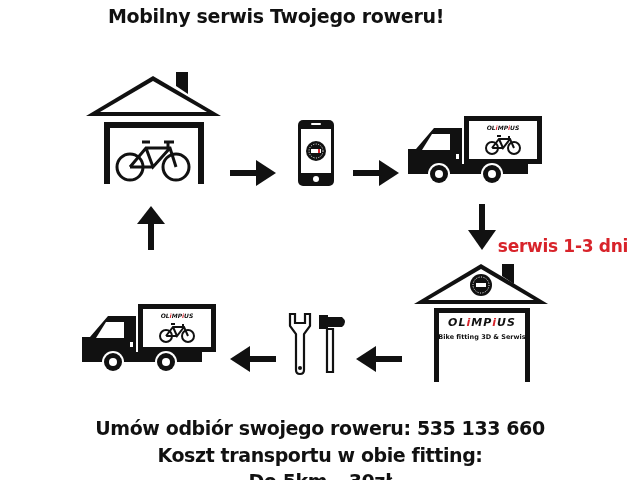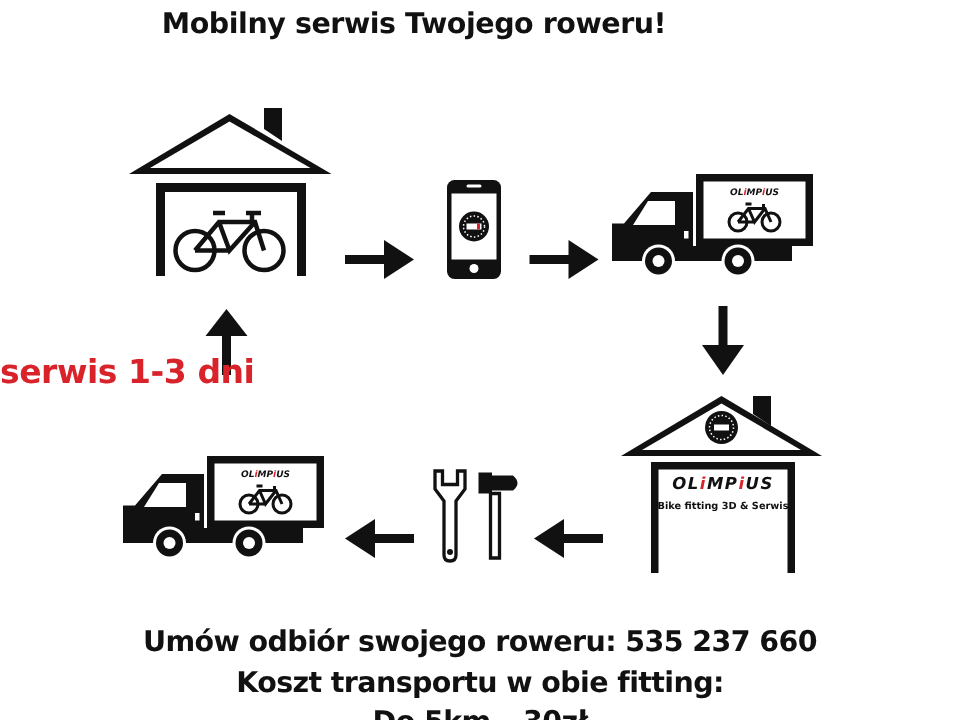--- a/index.html
+++ b/index.html
@@ -9,23 +9,23 @@
       font-family: "DejaVu Sans", sans-serif;
       color: #111;
     }
     .abs { position: absolute; }
     .title {
       left: 0; top: 5px; width: 552px; text-align: center;
       font-family: "DejaVu Sans", sans-serif; font-weight: bold;
       font-size: 19px; letter-spacing: -0.3px; color: #111;
     }
     .red-label {
-      left: 0; top: 236px; width: 628px; text-align: left;
+      left: 0; top: 236px; width: 628px; text-align: right;
       font-family: "DejaVu Sans", sans-serif; font-weight: bold;
-      font-size: 22px; color: #d8232a; letter-spacing: -0.3px;
+      font-size: 17px; color: #d8232a; letter-spacing: -0.3px;
     }
     .bottom-line {
       left: 0; width: 640px; text-align: center;
       font-family: "DejaVu Sans", sans-serif; font-weight: bold;
       font-size: 19px; color: #111; letter-spacing: -0.4px; white-space: nowrap;
     }
     svg { position: absolute; overflow: visible; }
     .logo-text {
       font-family: "DejaVu Sans", sans-serif; font-weight: bold; font-style: italic;
     }
@@ -166,15 +166,15 @@
   <circle cx="86" cy="60" r="9" fill="#111"></circle>
   <circle cx="86" cy="60" r="4" fill="#fff"></circle>
   <text x="97" y="16" text-anchor="middle" font-size="6" class="logo-text" fill="#111">OL<tspan fill="#d8232a">i</tspan>MP<tspan fill="#d8232a">i</tspan>US</text>
   <g stroke="#111" stroke-width="2" fill="none">
     <circle cx="86" cy="34" r="6"></circle>
     <circle cx="108" cy="34" r="6"></circle>
     <path d="M86,34 L93,25 L104,25 L108,34 M93,25 L97,34 L104,25 M97,34 L86,34 M91,22 L95,22 M103,22 L103,25"></path>
   </g>
 </svg>
 
-<div class="abs bottom-line" style="top:417px;">Umów odbiór swojego roweru: 535 237 660</div>
+<div class="abs bottom-line" style="top:417px;">Umów odbiór swojego roweru: 535 133 660</div>
 <div class="abs bottom-line" style="top:444px;">Koszt transportu w obie fitting:</div>
 <div class="abs bottom-line" style="top:470px;">Do 5km – 30zł</div>
 
 </body></html>

